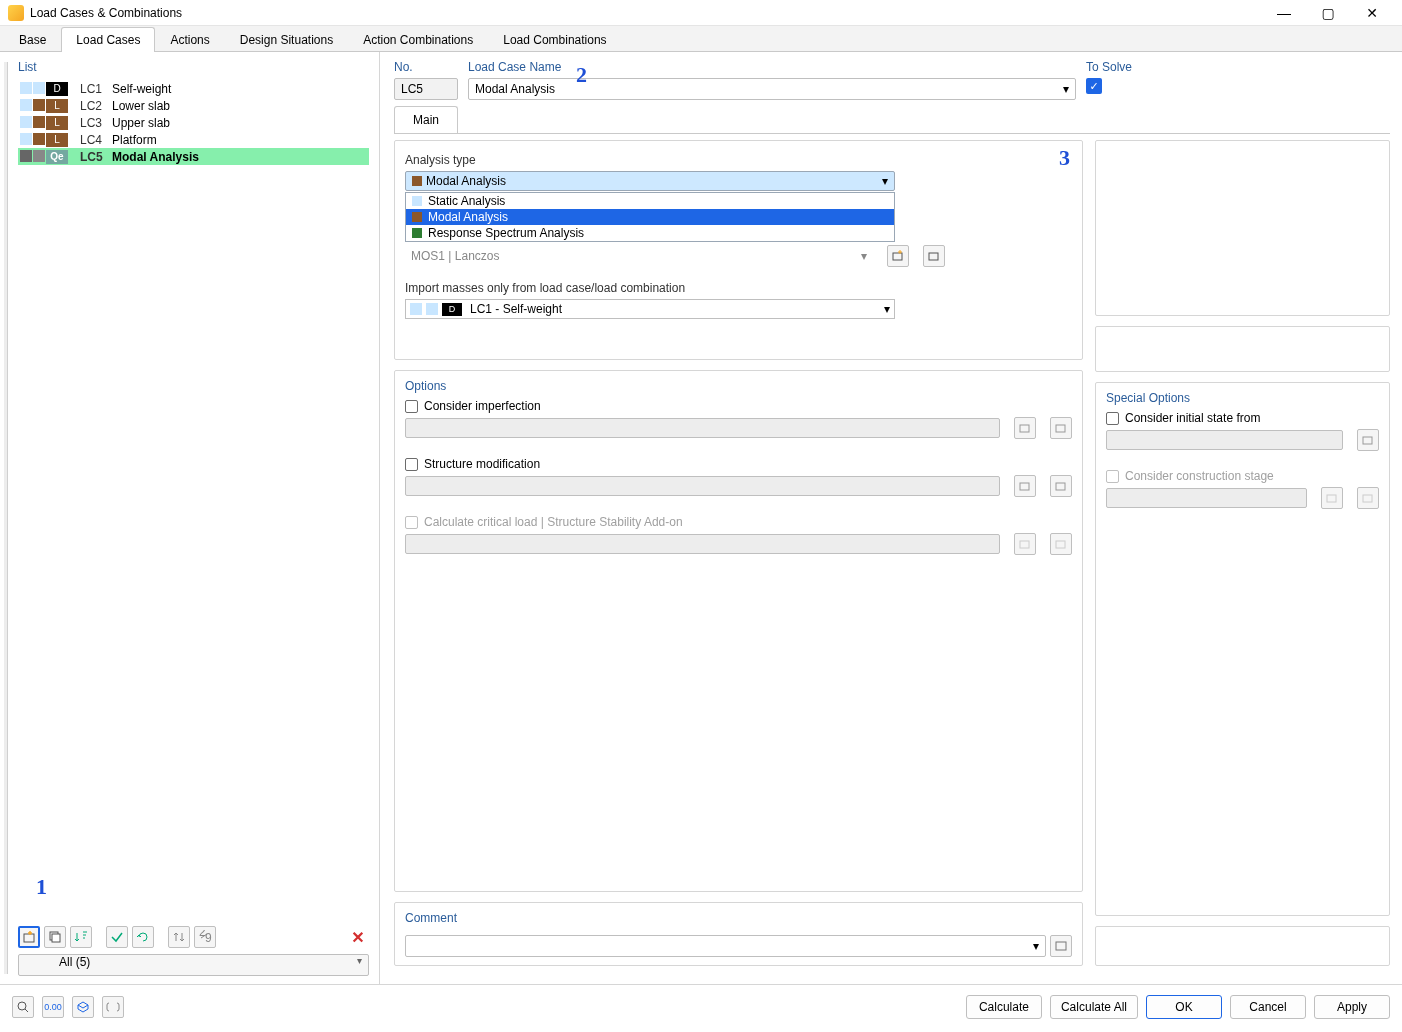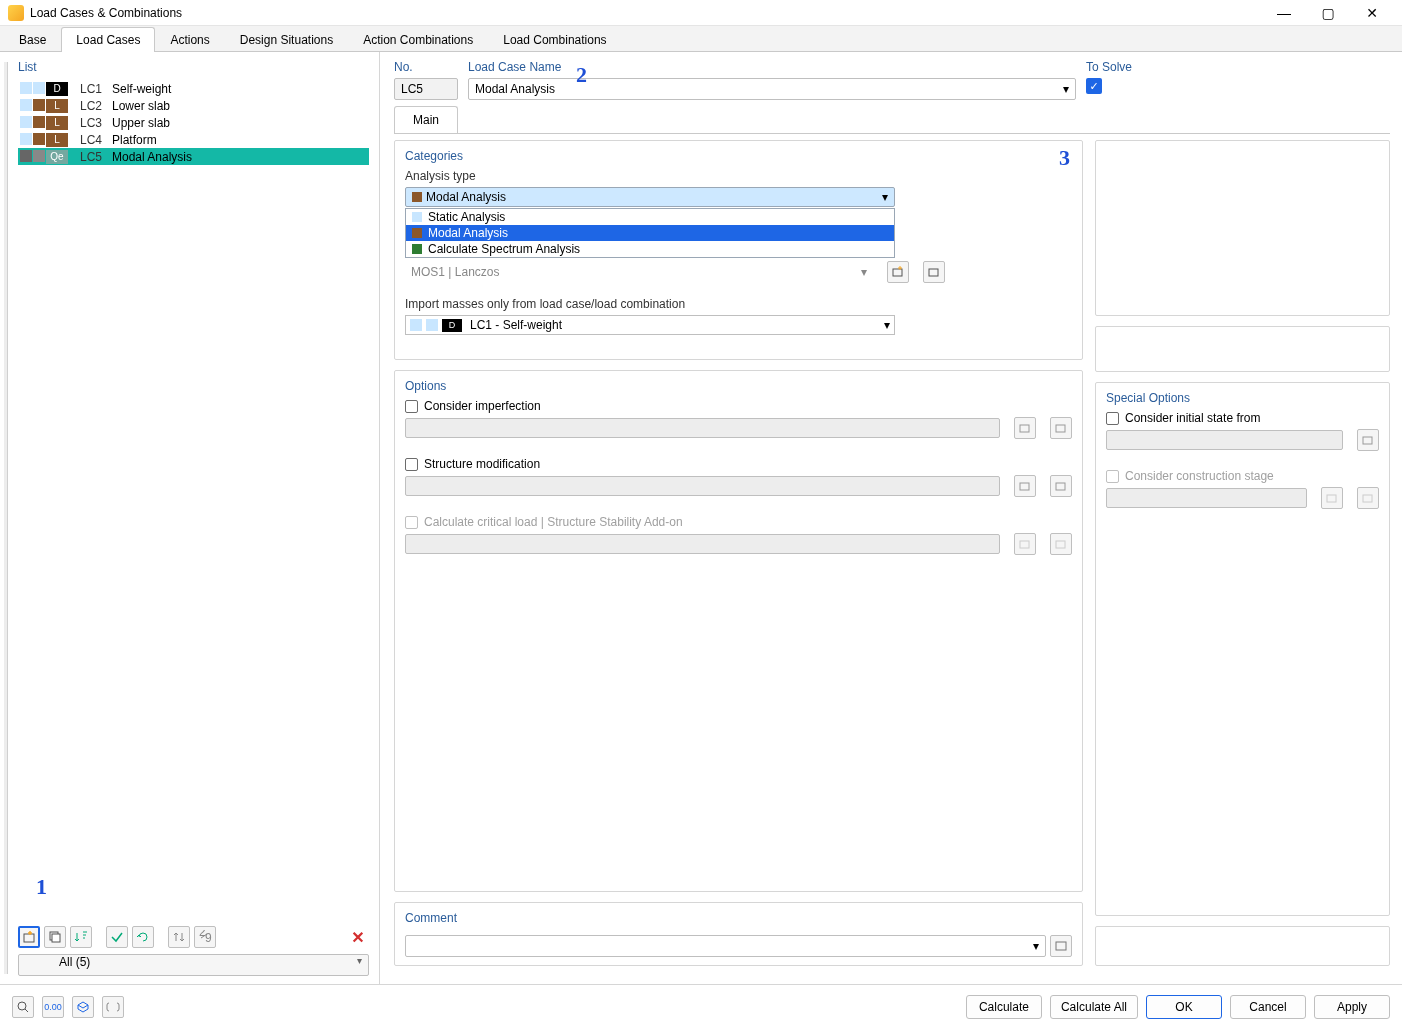--- a/index.html
+++ b/index.html
@@ -10,21 +10,21 @@
 .titlebar .appicon { width: 16px; height: 16px; margin-right: 6px; border-radius: 3px; background: linear-gradient(135deg,#ffd24a,#f5a623); display:inline-block; }
 .tabbar { height: 26px; background: #f3f3f3; display: flex; align-items: flex-end; border-bottom: 1px solid #c9c9c9; padding: 0 4px; gap: 0; }
 .tab { padding: 5px 14px; cursor: pointer; border: 1px solid transparent; border-bottom: none; position: relative; top: 1px; }
 .tab.active { background: #fff; border-color: #c9c9c9; border-radius: 3px 3px 0 0; }
 .main { display: flex; height: calc(1032px - 30px - 26px - 44px); }
 .left-panel { width: 380px; border-right: 1px solid #d6d6d6; padding: 8px 10px 8px 18px; display: flex; flex-direction: column; position: relative; }
 .right-panel { flex: 1; padding: 8px 12px 8px 14px; display: flex; flex-direction: column; overflow: hidden; }
 .section-label { color: #2a5c9a; font-weight: normal; margin-bottom: 6px; }
 .list-area { flex: 1; border-radius: 2px; overflow-y: auto; background: #fff; }
 .list-item { display: flex; align-items: center; height: 17px; padding: 0 2px; gap: 4px; cursor: pointer; }
-.list-item.selected { background: #14b8a6; }
+.list-item.selected { background: #86efac; font-weight: bold; }
 .chip { width: 12px; height: 12px; display:inline-block; }
 .chip-group { display:flex; gap:1px; width:56px; }
 .c-lightblue { background:#c8e6ff; }
 .c-black { background:#000; color:#fff; }
 .c-brown { background:#8b572a; color:#fff; }
 .c-teal { background:#74a8a0; color:#fff; }
 .badge { width:22px; height:14px; font-size:10px; display:flex; align-items:center; justify-content:center; color:#fff; }
 .lc-code { width: 28px; color:#333; }
 .left-toolbar { display:flex; gap:4px; margin-top:auto; padding-top:8px; align-items:center; }
 .icon-btn { width:22px; height:22px; border:1px solid #bfbfbf; background:#f5f5f5; display:flex; align-items:center; justify-content:center; cursor:pointer; border-radius:2px; }
@@ -231,41 +231,40 @@
     </div>
 
     <div class="inner-tabs">
       <div class="inner-tab">Main</div>
     </div>
 
     <div class="body-cols">
       <div class="center-col">
 
         <div class="panel" style="position:relative; min-height:220px;">
-          <div class="section-label">Categories</div>
           <div class="field-label">Analysis type</div>
 
           <div class="select" style="width:490px;">
             <span class="sel-chip-row">
                 <span class="opt-swatch" style="background:#8b572a"></span>
                 <span>Modal Analysis</span>
               </span>
             <span class="chevron">▾</span>
             <div class="dropdown-open">
               <div class="opt">
                   <span class="opt-swatch" style="background:#c8e6ff"></span>
                   <span>Static Analysis</span>
                 </div>
               <div class="opt highlight">
                   <span class="opt-swatch" style="background:#8b572a"></span>
                   <span>Modal Analysis</span>
                 </div>
               <div class="opt">
                   <span class="opt-swatch" style="background:#2e7d32"></span>
-                  <span>Calculate Spectrum Analysis</span>
+                  <span>Response Spectrum Analysis</span>
                 </div>
             </div>
           </div>
 
           <div style="height:54px"></div>
 
           <div class="row-with-btns" style="width:540px;">
             <div class="hidden-row" style="flex:1">
                 <span>MOS1    |  Lanczos</span>
                 <span class="chevron">▾</span>

